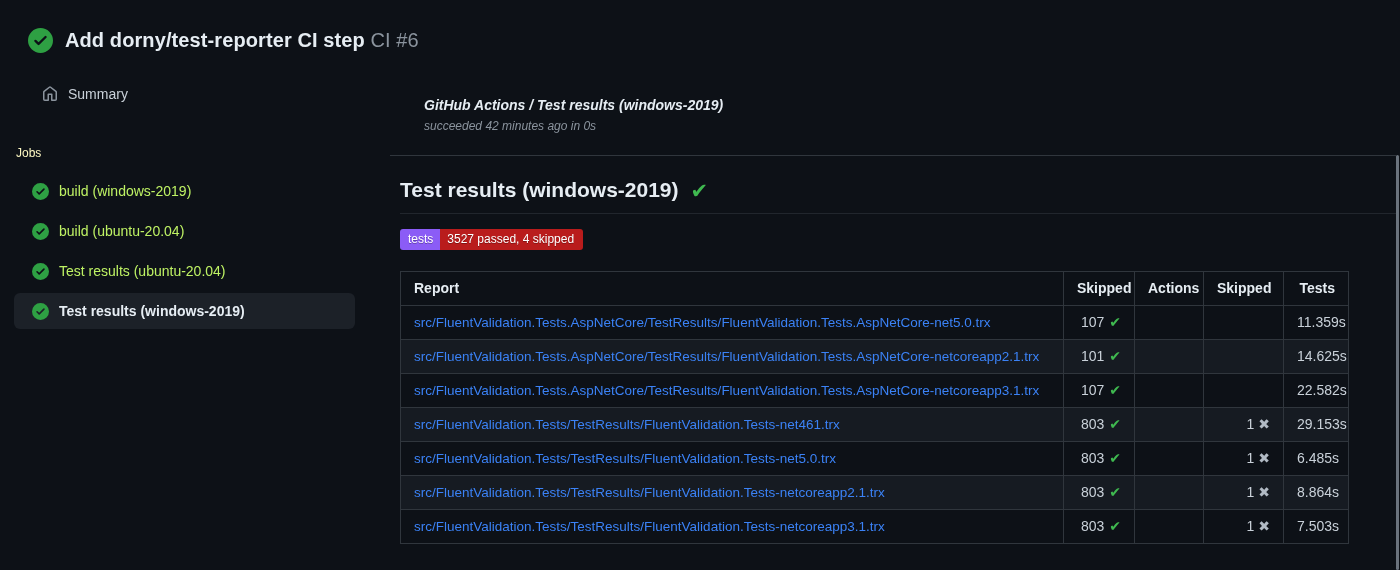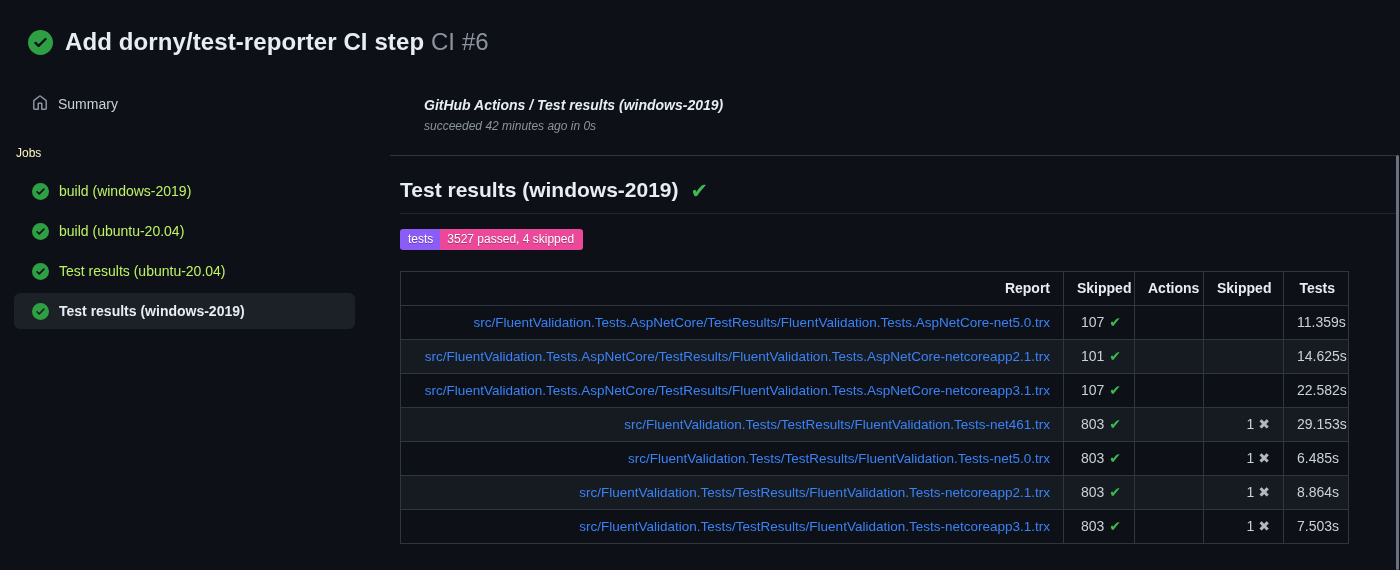--- a/index.html
+++ b/index.html
@@ -11,28 +11,28 @@
     background: #0d1117;
     overflow: hidden;
     color: #c9d1d9;
   }
 
   
   .run-header { position: absolute; left: 28px; top: 28px; display: flex; align-items: center; gap: 12px; }
   .check-circle { display: inline-flex; color: #2ea043; }
   .check-circle.lg svg { width: 25px; height: 25px; }
   .check-circle.sm svg { width: 17px; height: 17px; }
-  .run-title { font-size: 24px; font-weight: 700; color: #e6edf3; letter-spacing: .1px; }
+  .run-title { font-size: 20px; font-weight: 700; color: #e6edf3; letter-spacing: .1px; }
   .run-number { font-weight: 400; color: #8b949e; }
 
   
   .sidebar { position: absolute; left: 0; top: 0; width: 390px; height: 570px; }
   .summary-item {
-    position: absolute; left: 14px; top: 86px; width: 341px; height: 36px;
-    display: flex; align-items: center; gap: 10px; padding-left: 18px;
+    position: absolute; left: 24px; top: 86px; width: 341px; height: 36px;
+    display: flex; gap: 10px; padding-left: 18px;
     border-radius: 6px; font-size: 14px; color: #c9d1d9; cursor: pointer;
   }
   .summary-item .octicon { color: #8b949e; }
   .jobs-label { position: absolute; left: 16px; top: 146px; font-size: 12px; color: #fef9c3; }
   .job-list { position: absolute; left: 0; top: 173px; width: 390px; }
   .job-item {
     width: 341px; height: 36px; margin: 0 0 4px 14px;
     display: flex; align-items: center; gap: 10px; padding-left: 18px;
     border-radius: 6px; font-size: 14px; color: #bef264; cursor: pointer;
   }
@@ -50,34 +50,34 @@
     display: flex; align-items: center; gap: 12px;
     padding-bottom: 11px; border-bottom: 1px solid #21262d;
   }
   .report-heading h2 { font-size: 21px; font-weight: 700; color: #e6edf3; }
   .heading-check { color: #3fb950; font-size: 21px; font-weight: 700; line-height: 1; }
 
   
   .badge { position: absolute; left: 400px; top: 229px; display: inline-flex; font-size: 12px; line-height: 13px;
            border-radius: 3px; overflow: hidden; color: #fff; text-shadow: 0 1px 0 rgba(0,0,0,.3); }
   .badge-label { background: #8b5cf6; padding: 4px 7px 4px 8px; }
-  .badge-value { background: #ec4899; padding: 4px 9px 4px 7px; }
+  .badge-value { background: #b91c1c; padding: 4px 9px 4px 7px; }
 
   
   .results-table {
     position: absolute; left: 400px; top: 271px; width: 948px;
     border-collapse: collapse; table-layout: fixed; font-size: 14px;
   }
   .results-table th, .results-table td {
     border: 1px solid #30363d; padding: 6px 13px; line-height: 21px;
     white-space: nowrap; overflow: hidden;
   }
   .results-table th { color: #e6edf3; font-weight: 700; }
   .results-table tbody tr:nth-child(even) { background: #161b22; }
-  .results-table .col-0 { text-align: right; }
+  .results-table .col-0 { text-align: left; }
   .results-table .col-1, .results-table .col-2, .results-table .col-3, .results-table .col-4 { text-align: right; }
   .w-report { width: 663px; } .w-passed { width: 71px; } .w-failed { width: 69px; }
   .w-skipped { width: 80px; } .w-time { width: 65px; }
   .report-link { color: #3b82f6; text-decoration: none; font-size: 13.5px; }
   .pass-check { color: #3fb950; margin-left: 5px; }
   .skip-x { color: #b1bac4; margin-left: 4px; }
   .cell-num { color: #c9d1d9; }
 
   
   .scrollbar { position: absolute; left: 1396px; top: 155px; width: 3px; height: 415px; background: #6a737d; border-radius: 2px; }

